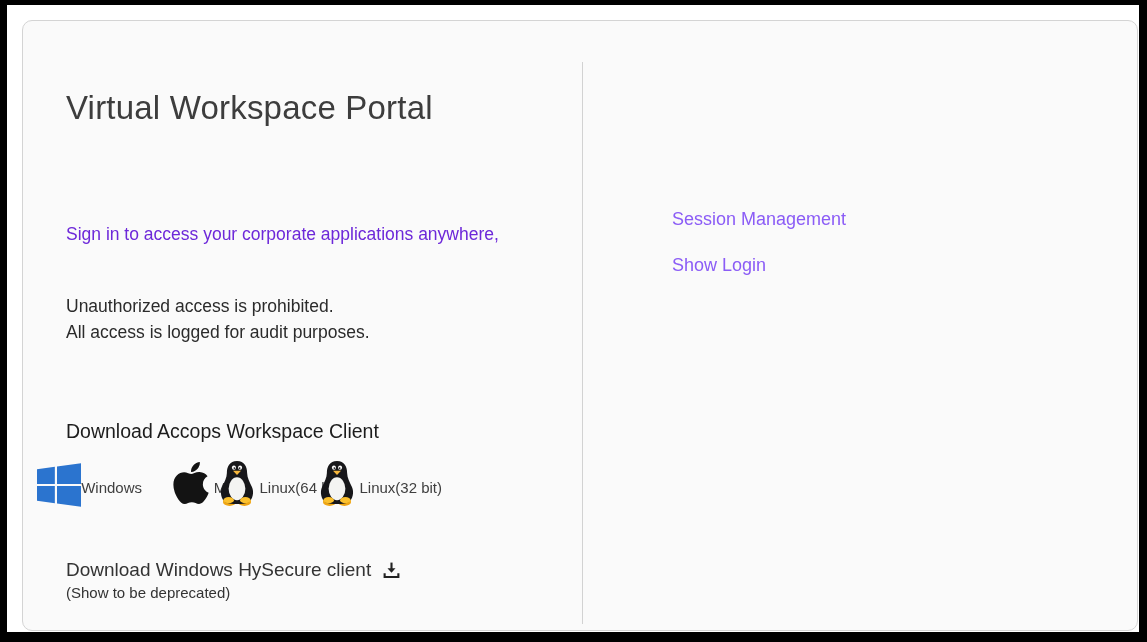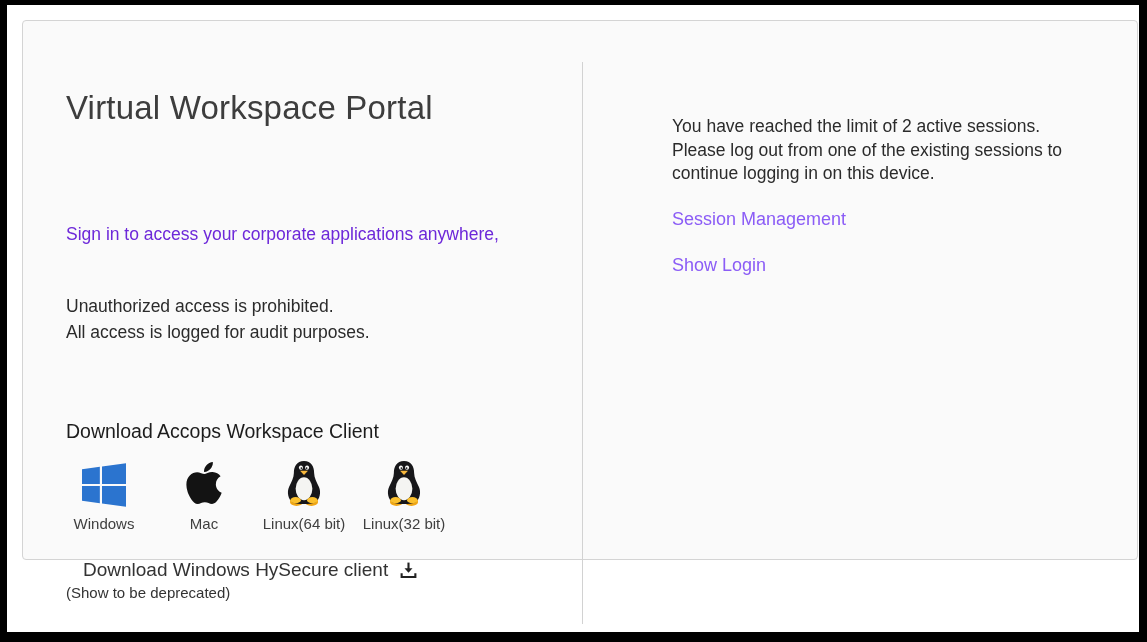--- a/index.html
+++ b/index.html
@@ -12,24 +12,24 @@
   }
   .stage { position: absolute; inset: 0; }
   .outer-frame {
     position: absolute;
     left: 7px; top: 5px; right: 8px; bottom: 10px;
     background: #ffffff;
   }
   .panel {
     position: absolute;
     left: 15px; top: 15px;
-    width: 1116px; height: 540px;
+    width: 1116px; height: 611px;
     background: #fafafa;
     border: 1px solid #d4d4d4;
-    border-radius: 4px;
+    border-radius: 10px;
     box-sizing: border-box;
   }
   .divider {
     position: absolute;
     left: 559px; top: 41px;
     width: 1px; height: 562px;
     background: #d2d2d2;
   }
   .page-title {
     position: absolute;
@@ -68,36 +68,35 @@
   .clients-row {
     position: absolute;
     left: 43px; top: 438px;
     display: flex;
     align-items: flex-end;
   }
   .client {
     width: 76px;
     margin-right: 24px;
     display: flex;
-    flex-direction: column;
     align-items: center;
     cursor: pointer;
     justify-content: flex-end;
   }
   .client-icon { width: 46px; height: 48px; display: flex; align-items: flex-end; justify-content: center; }
   .client-icon svg { display: block; }
   .client-label {
     margin-top: 8px;
     font-size: 15px;
     color: #3f3f3f;
     white-space: nowrap;
   }
   .hysecure-row {
     position: absolute;
-    left: 60px; top: 538px;
+    left: 43px; top: 538px;
     display: flex;
     align-items: center;
     font-size: 19px;
     color: #333333;
     cursor: pointer;
     justify-content: center;
   }
   .hysecure-row .dl-icon { margin-left: 11px; display: inline-flex; }
   .deprecation-note {
     position: absolute;
@@ -215,24 +214,19 @@
             <path d="M5.2 6.8 L9 11.2 L12.8 6.8 Z" fill="#222"></path>
             <path d="M2.5 11.5 L2.5 15.2 L15.5 15.2 L15.5 11.5" stroke="#222" stroke-width="2" fill="none"></path>
           </svg>
         </span>
       </div>
 
       <div class="deprecation-note">(Show to be deprecated)</div>
 
       <div class="divider"></div>
 
-      <div class="session-message">
-        <span>You have reached the limit of 2 active sessions.</span>
-        <span>Please log out from one of the existing sessions to</span>
-        <span>continue logging in on this device.</span>
-      </div>
 
       <a class="link link-session">Session Management</a>
       <a class="link link-show-login">Show Login</a>
 
     </div>
   </div>
 </div>
 
 </body></html>

